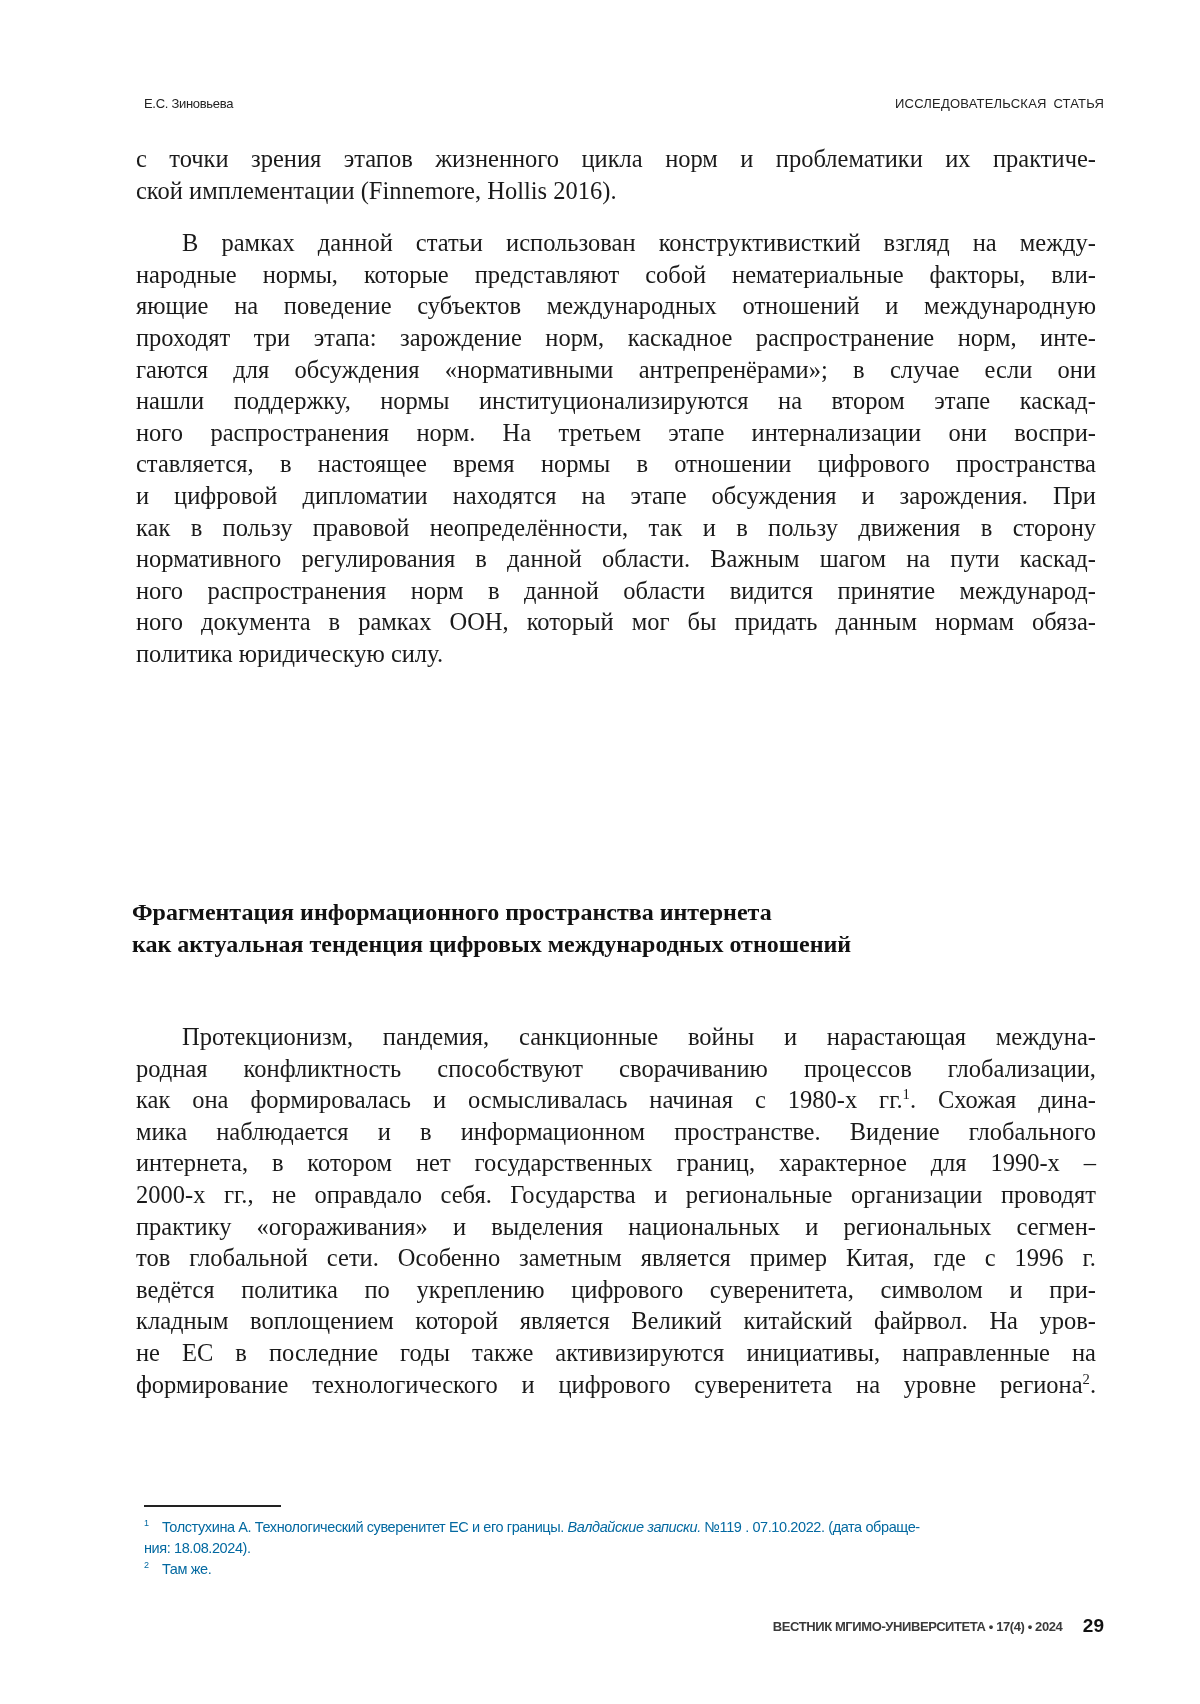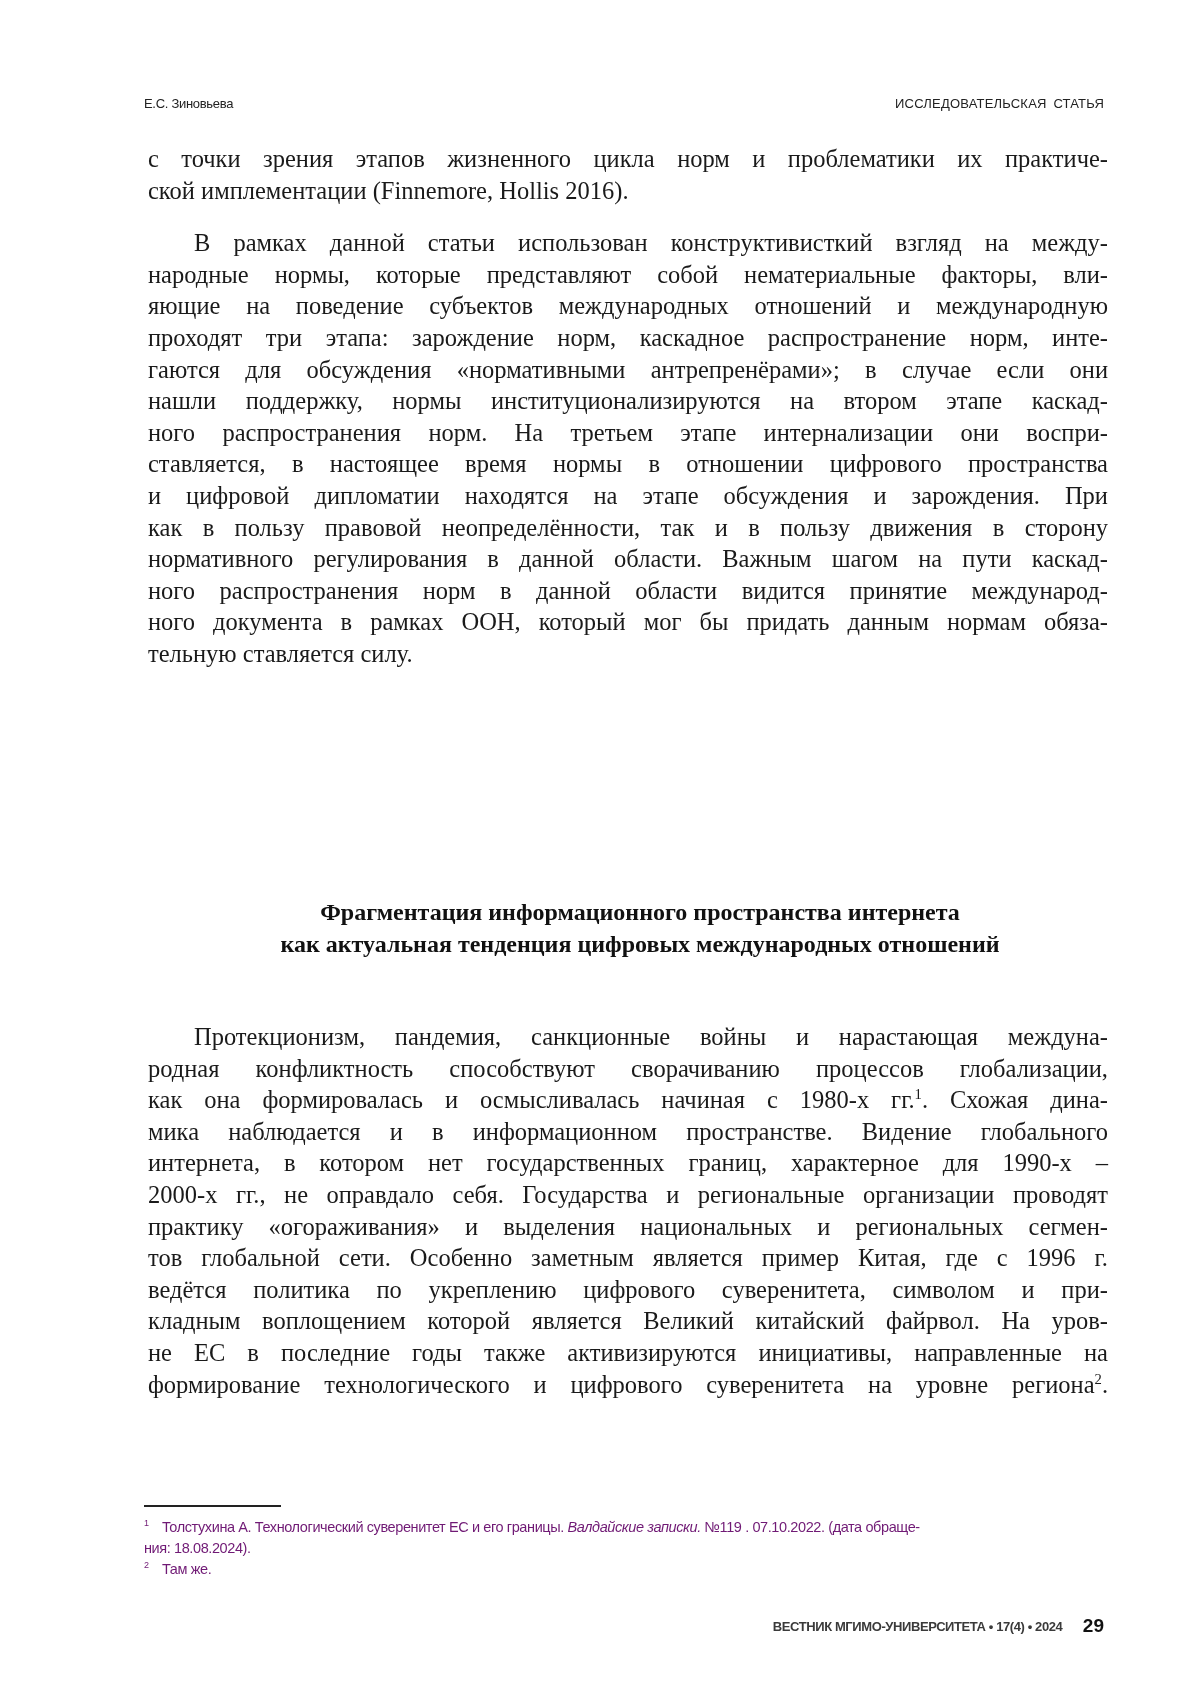--- a/index.html
+++ b/index.html
@@ -7,43 +7,43 @@
   .page { position: absolute; left: 0; top: 0; width: 1200px; height: 1272px; }
 
   .running-head {
     position: absolute; top: 96px; left: 144px; right: 96px; height: 20px;
     font-family: "Liberation Sans", sans-serif; font-size: 13px; color: #222;
   }
   .running-head .left { position: absolute; left: 0; top: 0; letter-spacing: -0.3px; }
   .running-head .right { position: absolute; right: 0; top: 0; letter-spacing: 0.2px; word-spacing: 3px; }
 
   .body-text {
-    position: absolute; left: 148px; top: 143px; width: 960px;
+    position: absolute; left: 136px; top: 143px; width: 960px;
     font-family: "Liberation Serif", serif; font-size: 24.5px; line-height: 31.6px;
     color: #1a1a1a; text-align: justify;
   }
   .line { display: block; white-space: nowrap; text-align: justify; text-align-last: justify; height: 31.6px; overflow: visible; }
   .line.last { text-align-last: left; }
   .line.indent { padding-left: 46px; margin-top: 21px; }
   sup { font-size: 60%; line-height: 0; vertical-align: super; }
 
   .section-heading {
-    position: absolute; left: 160px; top: 896px; width: 960px; text-align: center;
+    position: absolute; left: 132px; top: 896px; width: 960px; text-align: left;
     font-family: "Liberation Serif", serif; font-weight: bold; font-size: 24px; line-height: 32px; color: #111;
   }
   .section-heading span { display: block; }
 
   .body-text-2 { top: 1000px; }
 
   .footnote-rule {
     position: absolute; left: 144px; top: 1505px; width: 137px; height: 2px; background: #222;
   }
   .footnotes {
     position: absolute; left: 144px; top: 1517px; width: 960px;
-    font-family: "Liberation Sans", sans-serif; font-size: 14.5px; line-height: 21px; color: #701a75;
+    font-family: "Liberation Sans", sans-serif; font-size: 14.5px; line-height: 21px; color: #0369a1;
     letter-spacing: -0.4px;
   }
   .fn-line { display: block; white-space: nowrap; }
   .fn-num { font-size: 9px; vertical-align: super; line-height: 0; display: inline-block; width: 18px; }
   .fn-cont { display: block; }
   .fn-italic { font-style: italic; }
 
   .footer {
     position: absolute; top: 1615px; right: 96px; height: 24px;
     font-family: "Liberation Sans", sans-serif; color: #333; margin-left: 16px;
@@ -73,21 +73,21 @@
       <span class="line">проходят три этапа: зарождение норм, каскадное распространение норм, инте-</span>
       <span class="line">гаются для обсуждения «нормативными антрепренёрами»; в случае если они</span>
       <span class="line">нашли поддержку, нормы институционализируются на втором этапе каскад-</span>
       <span class="line">ного распространения норм. На третьем этапе интернализации они воспри-</span>
       <span class="line">ставляется, в настоящее время нормы в отношении цифрового пространства</span>
       <span class="line">и цифровой дипломатии находятся на этапе обсуждения и зарождения. При</span>
       <span class="line">как в пользу правовой неопределённости, так и в пользу движения в сторону</span>
       <span class="line">нормативного регулирования в данной области. Важным шагом на пути каскад-</span>
       <span class="line">ного распространения норм в данной области видится принятие международ-</span>
       <span class="line">ного документа в рамках ООН, который мог бы придать данным нормам обяза-</span>
-      <span class="line last">тельную ставляется силу.</span>
+      <span class="line last">политика юридическую силу.</span>
     </div>
   </div>
 
   <div class="section-heading">
     <span>Фрагментация информационного пространства интернета</span>
     <span>как актуальная тенденция цифровых международных отношений</span>
   </div>
 
   <div class="body-text body-text-2">
     <div>

